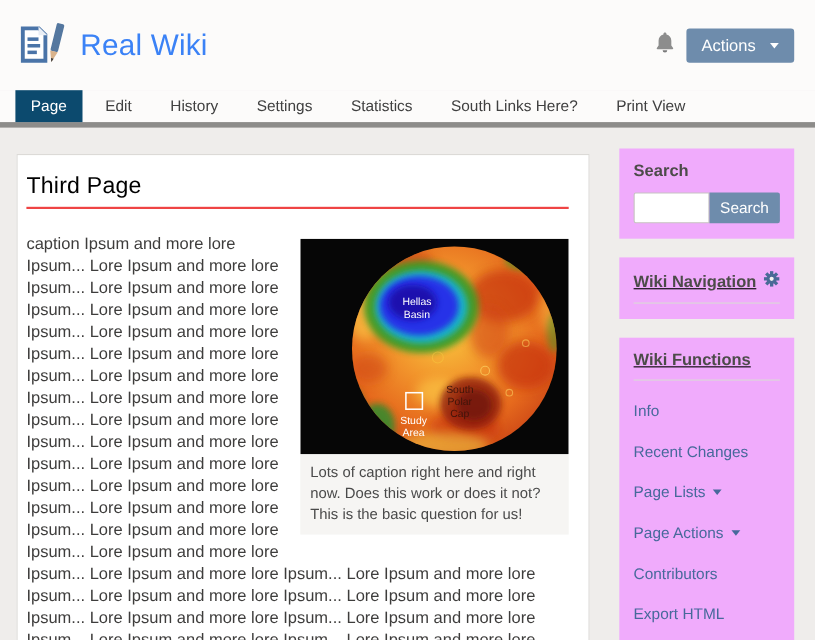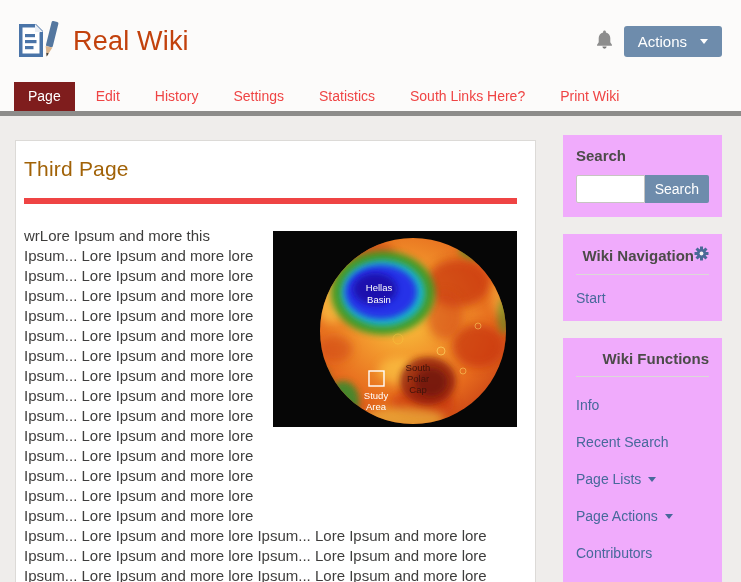--- a/index.html
+++ b/index.html
@@ -14,21 +14,21 @@
   .header {
     background: #fcfbfa;
     height: 82px;
     display: flex;
     align-items: center;
     padding: 0 19px 0 14px;
   }
   .brand { display: flex; align-items: center; cursor: pointer; }
   .brand-title {
     font-size: 27px;
-    color: #c2410c;
+    color: #3b82f6;
     margin-left: 13px;
     font-weight: 500;
     letter-spacing: 0.2px;
   }
   .header-right { margin-left: auto; display: flex; align-items: center; }
   .bell { margin-right: 10px; cursor: pointer; }
   .actions-btn {
     background: #6e8cac;
     color: #fff;
     border: none;
@@ -45,45 +45,45 @@
     width: 0; height: 0;
     border-left: 4px solid transparent;
     border-right: 4px solid transparent;
     border-top: 5px solid currentColor;
   }
   .actions-btn .caret-down { margin-left: 13px; }
   
   .tabbar { background: #fcfbfa; padding-left: 14px; display: flex; }
   .tab {
     font-size: 14px;
-    color: #ef4444;
+    color: #404040;
     text-decoration: none;
     padding: 6px 14px 7px;
     margin-right: 7px;
     display: inline-block;
     cursor: pointer;
   }
-  .tab.active { background: #7f1d1d; color: #ffffff; }
+  .tab.active { background: #0c4a6e; color: #ffffff; }
   .tab-strip { height: 5px; background: #8d8c8a; }
   
   .page-body { display: flex; padding: 0 19px 0 15px; align-items: flex-start; }
   .main-card {
     width: 521px;
     margin-top: 24px;
     background: #ffffff;
     border: 1px solid #dcdad7;
     padding: 16px 18px 20px 8px;
     height: 480px;
   }
   .page-title {
     font-size: 21px;
     font-weight: 400;
-    color: #a16207;
-    padding-bottom: 17px;
-    border-bottom: 6px solid #ef4444;
+    color: #000000;
+    padding-bottom: 7px;
+    border-bottom: 2px solid #ef4444;
     letter-spacing: 0.2px;
   }
   .content-row { display: flex; margin-top: 22px; }
   .text-col { flex: 1; min-width: 0; }
   .text-line {
     font-size: 15px;
     line-height: 20px;
     color: #3e3d3c;
     white-space: nowrap;
     overflow: hidden;
@@ -104,21 +104,21 @@
   .panel {
     background: #f0abfc;
     padding: 12px 13px 14px;
     margin-bottom: 17px;
   }
   .panel-title {
     font-size: 15px;
     font-weight: 700;
     color: #4c4b49;
   }
-  .panel-head { display: flex; align-items: center; justify-content: flex-end; }
+  .panel-head { display: flex; align-items: center; justify-content: space-between; text-decoration: underline; }
   .panel-divider { border: none; border-top: 1px solid #dbd9d6; margin-top: 9px; }
   .search-row { display: flex; margin-top: 11px; }
   .search-input {
     flex: 1;
     min-width: 0;
     height: 28px;
     border: 1px solid #c6c4c1;
     background: #fff;
     font-family: inherit;
     font-size: 14px;
@@ -186,33 +186,33 @@
   </div>
 </div>
 
 <div class="tabbar">
   <a class="tab active">Page</a>
   <a class="tab">Edit</a>
   <a class="tab">History</a>
   <a class="tab">Settings</a>
   <a class="tab">Statistics</a>
   <a class="tab">South Links Here?</a>
-  <a class="tab">Print Wiki</a>
+  <a class="tab">Print View</a>
 </div>
 <div class="tab-strip"></div>
 
 <div class="page-body">
 
   <div class="main-card">
     <h1 class="page-title">Third Page</h1>
 
     <div class="content-row">
       <div class="text-col">
 
-          <div class="text-line">wrLore Ipsum and more this</div>
+          <div class="text-line">caption Ipsum and more lore</div>
 
           <div class="text-line">Ipsum... Lore Ipsum and more lore</div>
 
           <div class="text-line">Ipsum... Lore Ipsum and more lore</div>
 
           <div class="text-line">Ipsum... Lore Ipsum and more lore</div>
 
           <div class="text-line">Ipsum... Lore Ipsum and more lore</div>
 
           <div class="text-line">Ipsum... Lore Ipsum and more lore</div>
@@ -288,20 +288,21 @@
           <g font-family="Liberation Sans, DejaVu Sans, sans-serif" font-size="9.5" text-anchor="middle">
             <text x="106" y="60" fill="#ffffff">Hellas</text>
             <text x="106" y="72" fill="#ffffff">Basin</text>
             <text x="145" y="140" fill="#40140a">South</text>
             <text x="145" y="151" fill="#40140a">Polar</text>
             <text x="145" y="162" fill="#40140a">Cap</text>
             <text x="103" y="168" fill="#ffffff">Study</text>
             <text x="103" y="179" fill="#ffffff">Area</text>
           </g>
         </svg>
+        <div class="figure-caption">Lots of caption right here and right now. Does this work or does it not? This is the basic question for us!</div>
       </div>
     </div>
 
     <div class="wide-lines">
 
         <div class="text-line">Ipsum... Lore Ipsum and more lore Ipsum... Lore Ipsum and more lore</div>
 
         <div class="text-line">Ipsum... Lore Ipsum and more lore Ipsum... Lore Ipsum and more lore</div>
 
         <div class="text-line">Ipsum... Lore Ipsum and more lore Ipsum... Lore Ipsum and more lore</div>
@@ -330,41 +331,35 @@
               <rect x="0.5" y="6" width="14" height="3"></rect>
               <rect x="6" y="0.5" width="3" height="14" transform="rotate(45 7.5 7.5)"></rect>
               <rect x="6" y="0.5" width="3" height="14" transform="rotate(-45 7.5 7.5)"></rect>
               <circle cx="7.5" cy="7.5" r="4.6"></circle>
             </g>
             <circle cx="7.5" cy="7.5" r="1.9" fill="#f5f3f1"></circle>
           </svg>
         </span>
       </div>
       <hr class="panel-divider">
-      <div class="nav-list">
-
-          <div><a class="side-link">
-              <span>Start</span>
-            </a></div>
-        </div>
     </div>
 
     <div class="panel">
       <div class="panel-head">
         <span class="panel-title">Wiki Functions</span>
       </div>
       <hr class="panel-divider">
       <div class="fn-list">
 
           <div class="fn-item"><a class="side-link">
               <span>Info</span>
             </a></div>
 
           <div class="fn-item"><a class="side-link">
-              <span>Recent Search</span>
+              <span>Recent Changes</span>
             </a></div>
 
           <div class="fn-item"><a class="side-link">
               <span>Page Lists</span>
               <span class="caret-down"></span>
             </a></div>
 
           <div class="fn-item"><a class="side-link">
               <span>Page Actions</span>
               <span class="caret-down"></span>

